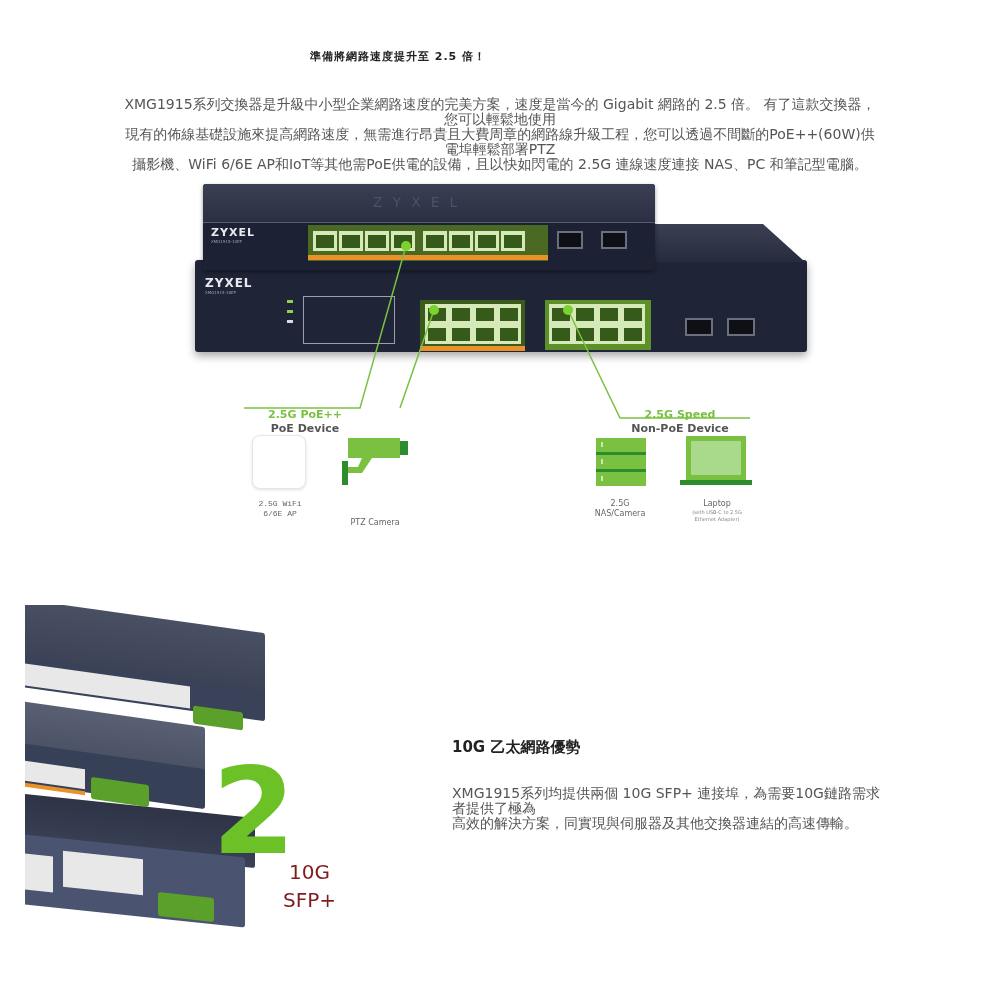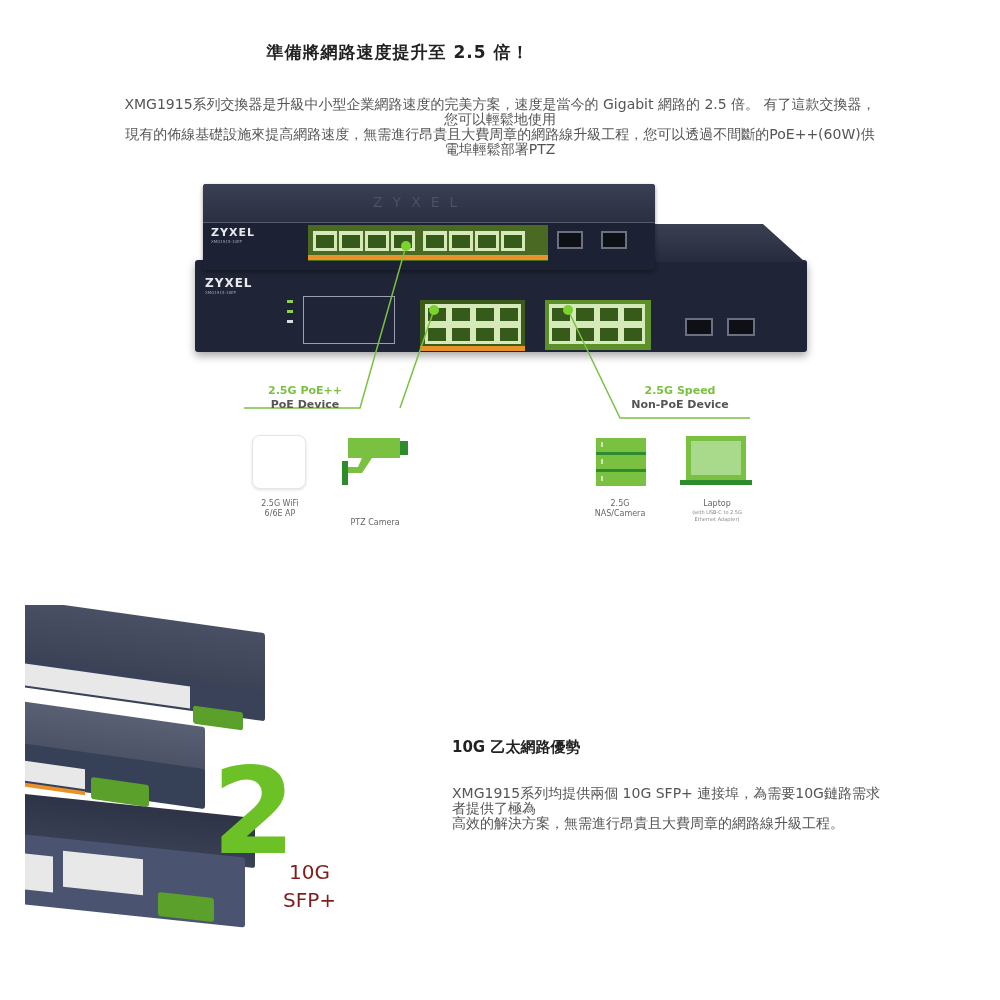--- a/index.html
+++ b/index.html
@@ -1,20 +1,20 @@
 <!DOCTYPE html>
 <html><head>
 <meta charset="utf-8">
 <style>
   * { box-sizing: border-box; margin: 0; padding: 0; }
   html, body { width: 1000px; height: 1000px; background: #ffffff; overflow: hidden; }
   body { font-family: "DejaVu Sans", "Liberation Sans", sans-serif; color: #333; position: relative; }
 
-  .headline { position: absolute; top: 41px; left: 0; width: 796px; text-align: center;
-    font-size: 17px; font-weight: bold; color: #222; letter-spacing: 1px; }
+  .headline { position: absolute; top: 49px; left: 0; width: 796px; text-align: center;
+    font-size: 11px; font-weight: bold; color: #222; letter-spacing: 1px; }
   .intro { position: absolute; top: 97px; left: 120px; width: 760px; text-align: center;
     font-size: 14px; line-height: 15px; color: #555; }
 
   
   .hero { position: absolute; top: 180px; left: 195px; width: 612px; height: 180px; }
   .sw-top { position: absolute; left: 8px; top: 4px; width: 452px; height: 86px;
     background: linear-gradient(#2e3346 0%, #23283a 40%, #1b2030 100%); border-radius: 3px;
     box-shadow: 0 2px 4px rgba(0,0,0,.4); }
   .sw-top .lid { position:absolute; left:0; top:0; width:100%; height:38px;
     background: linear-gradient(#3a3f53, #2a2f42); border-radius: 3px 3px 0 0; }
@@ -31,21 +31,21 @@
   .sfp { position:absolute; width:28px; height:18px; background:#0e1016; border:2px solid #6b7080; }
   .led { position:absolute; width:6px; height:3px; background:#d8dbe4; }
 
   .sw-bot { position:absolute; left:0; top:80px; width:612px; height:92px;
     background: #1f2536; border-radius: 3px; box-shadow: 0 4px 8px rgba(0,0,0,.35); }
   .sw-bot-lid { position:absolute; left:460px; top:44px; width:150px; height:38px;
     background: linear-gradient(#3a3f52, #262b3d); clip-path: polygon(0 0, 72% 0, 100% 100%, 0 100%); }
   svg.lines { position:absolute; left:0; top:0; width:1000px; height:1000px; pointer-events:none; }
 
   .cat { position:absolute; text-align:center; font-size:11px; font-weight:bold; line-height:14px; }
-  .cat .g { color:#7ac142; }
+  .cat .g { color:#7ac142;margin-top:24px; }
   .cat .d { color:#555; }
 
   .dev { position:absolute; text-align:center; font-size:8px; color:#666; line-height:10px; }
   .dev .note { font-size:5px; color:#888; line-height:7px; }
 
   
   .stack { position:absolute; left:25px; top:605px; width:340px; height:340px; overflow:hidden; }
   .s-unit { position:absolute; border-radius:3px; }
   .two { position:absolute; left:212px; top:752px; font-size:120px; line-height:120px; font-weight:bold;
     color:#6cc126; font-family: "DejaVu Sans", sans-serif; }
@@ -54,20 +54,21 @@
   .h2 { position:absolute; left:452px; top:738px; font-size:15px; font-weight:bold; color:#222; }
   .p2 { position:absolute; left:452px; top:786px; width:430px; font-size:14px; line-height:15px; color:#555; }
 </style>
 </head>
 <body>
 
 <div class="headline">準備將網路速度提升至 2.5 倍！</div>
 <div class="intro">
   <div>XMG1915系列交換器是升級中小型企業網路速度的完美方案，速度是當今的 Gigabit 網路的 2.5 倍。 有了這款交換器，您可以輕鬆地使用</div>
   <div>現有的佈線基礎設施來提高網路速度，無需進行昂貴且大費周章的網路線升級工程，您可以透過不間斷的PoE++(60W)供電埠輕鬆部署PTZ</div>
+  <div>攝影機、WiFi 6/6E AP和IoT等其他需PoE供電的設備，且以快如閃電的 2.5G 連線速度連接 NAS、PC 和筆記型電腦。</div>
 </div>
 
 <div class="hero">
 
   <div class="sw-bot">
     <div class="brand" style="left:10px; top:16px;">
       <span>ZYXEL</span><small>XMG1915-18EP</small>
     </div>
 
     <div class="led" style="left:92px;top:40px;background:#8fd14f"></div>
@@ -137,21 +138,21 @@
 <div class="cat" style="left:240px;top:384px;width:130px;">
   <div class="g">2.5G PoE++</div>
   <div class="d">PoE Device</div>
 </div>
 <div class="cat" style="left:610px;top:384px;width:140px;">
   <div class="g">2.5G Speed</div>
   <div class="d">Non-PoE Device</div>
 </div>
 
 <div style="position:absolute;left:252px;top:435px;width:54px;height:54px;border-radius:8px;background:#fff;border:1px solid #e6e6e6;box-shadow:0 1px 3px rgba(0,0,0,.12);"></div>
-<div class="dev" style="left:240px;top:499px;width:80px;">
+<div class="dev" style="left:240px;top:499px;width:80px;font-family:Liberation Mono, monospace;">
   <div>2.5G WiFi</div>
     <div>6/6E AP</div>
 </div>
 
 <svg style="position:absolute;left:342px;top:435px;" width="70" height="55">
   <rect x="6" y="3" width="52" height="20" fill="#7ac142"></rect>
   <rect x="58" y="6" width="8" height="14" fill="#2e8b2e"></rect>
   <polygon points="20,23 30,23 20,38 6,38 6,32 16,32" fill="#7ac142"></polygon>
   <rect x="0" y="26" width="6" height="24" fill="#2e8b2e"></rect>
 </svg>
@@ -207,14 +208,14 @@
 
 <div class="two">2</div>
 <div class="sfp-label">
   <div>10G</div>
   <div style="margin-left:-6px;text-align:center;">SFP+</div>
 </div>
 
 <div class="h2">10G 乙太網路優勢</div>
 <div class="p2">
   <div>XMG1915系列均提供兩個 10G SFP+ 連接埠，為需要10G鏈路需求者提供了極為</div>
-  <div>高效的解決方案，無需進行昂貴且大費周章的網路線升級工程。</div>
+  <div>高效的解決方案，同實現與伺服器及其他交換器連結的高速傳輸。</div>
 </div>
 
 </body></html>

